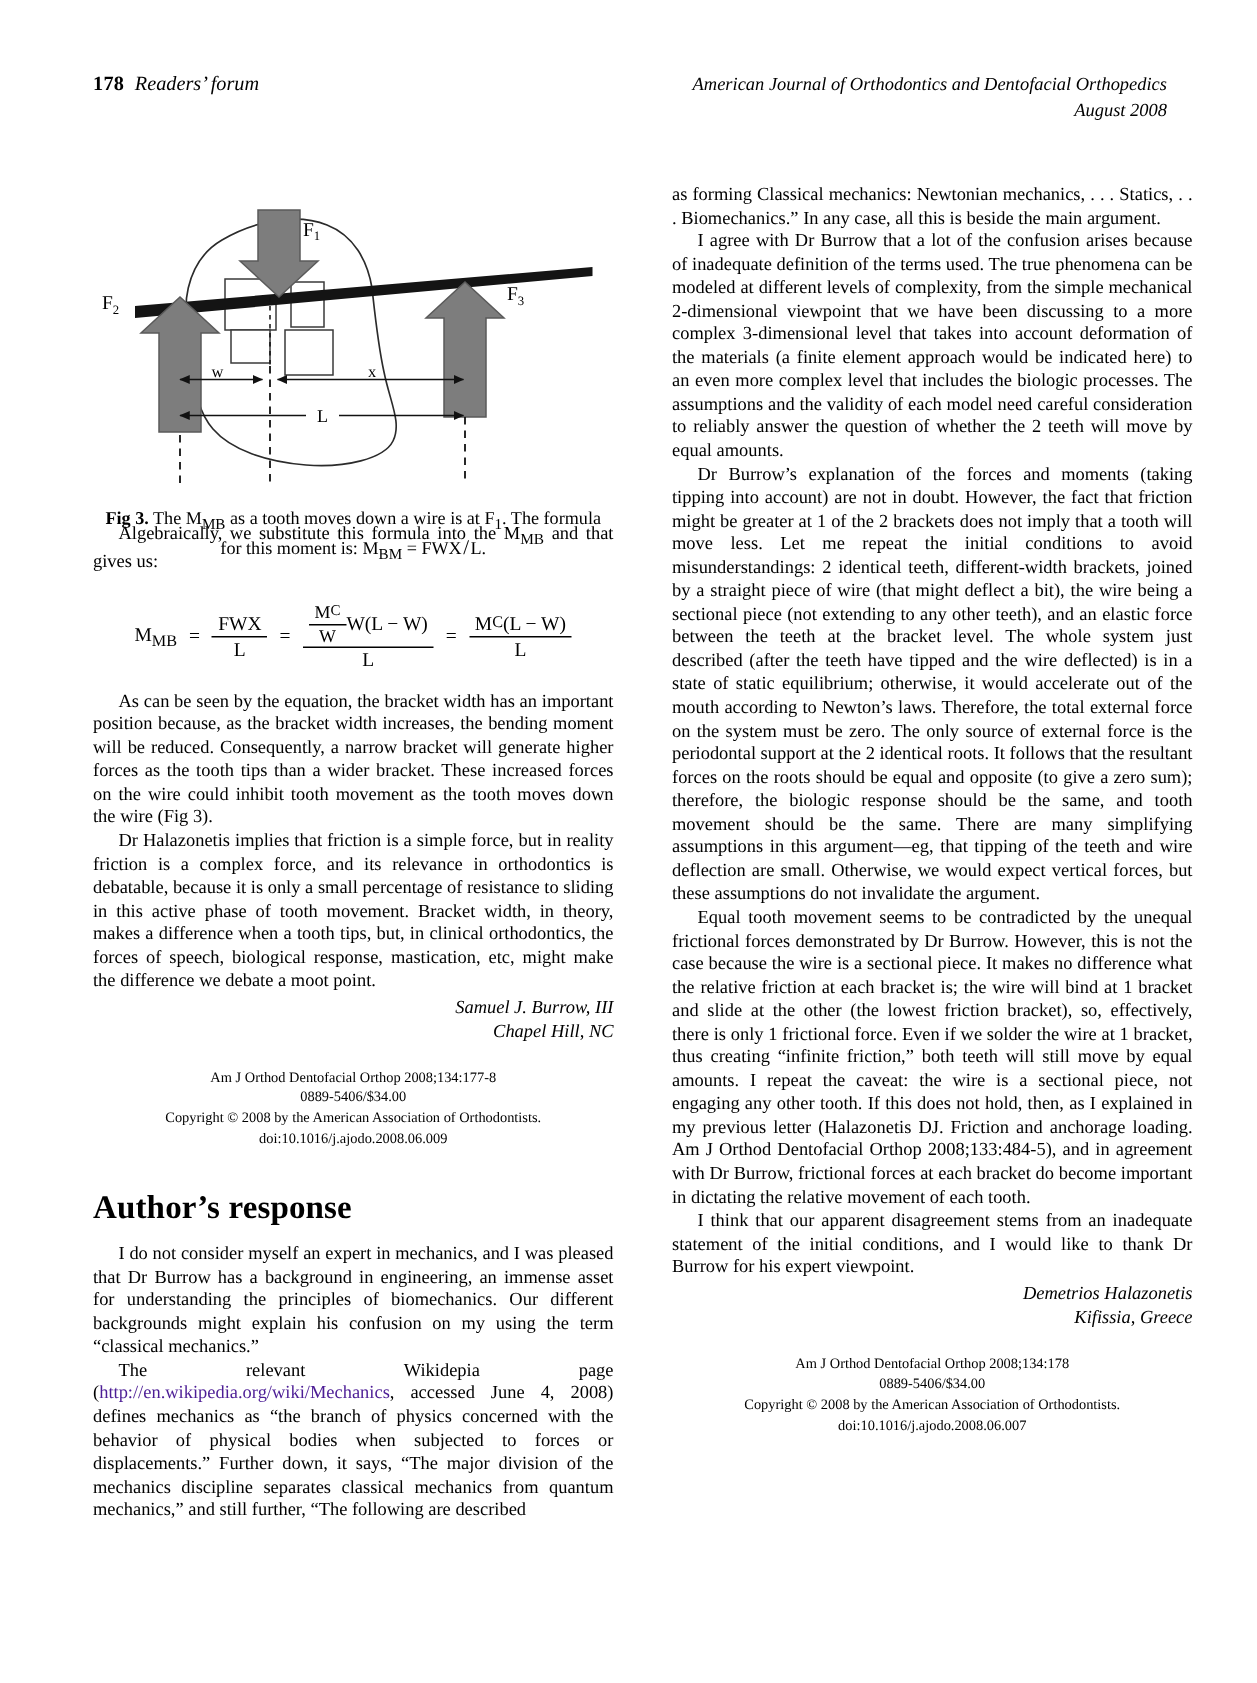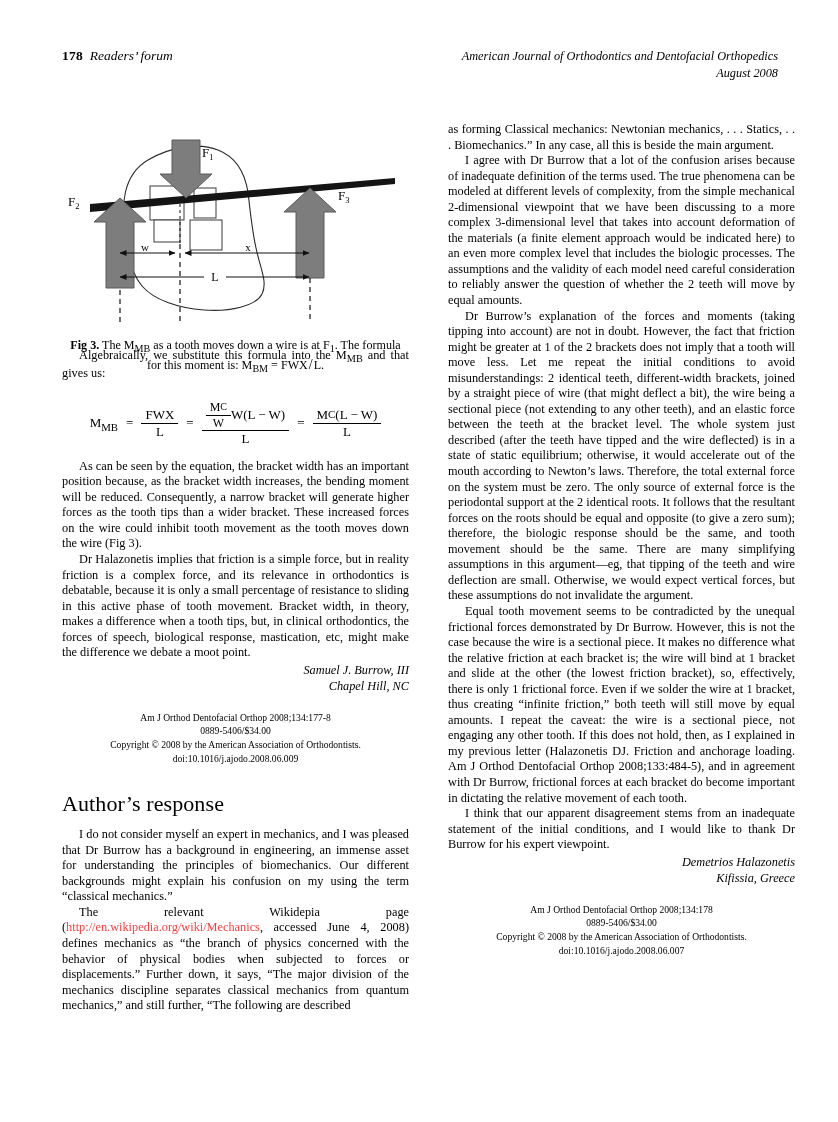--- a/index.html
+++ b/index.html
@@ -66,21 +66,21 @@
     font-size: 12.3px;
     line-height: 1.265;
     text-align: justify;
     text-indent: 17px;
     hyphens: manual;
     -webkit-hyphens: manual;
   }
   p.body.noindent { text-indent: 0; }
 
   a.weblink, .weblink {
-    color: #ef4444;
+    color: #4c1d95;
     text-decoration: none;
   }
 
   
   .figure-wrap {
     position: relative;
     width: 347px;
     height: 206px;
     margin: 0 0 0 0;
   }
@@ -140,21 +140,21 @@
   .footnote {
     font-size: 9.6px;
     line-height: 1.42;
     margin-top: 16px;
     text-align: center;
   }
   .footnote div { white-space: nowrap; }
 
   
   h2.section-head {
-    font-weight: normal;
+    font-weight: bold;
     font-size: 22px;
     margin: 26px 0 10px 0;
     letter-spacing: 0.1px;
   }
 
   
   .fig-svg { display: block; }
 </style>
 </head>
 <body>

